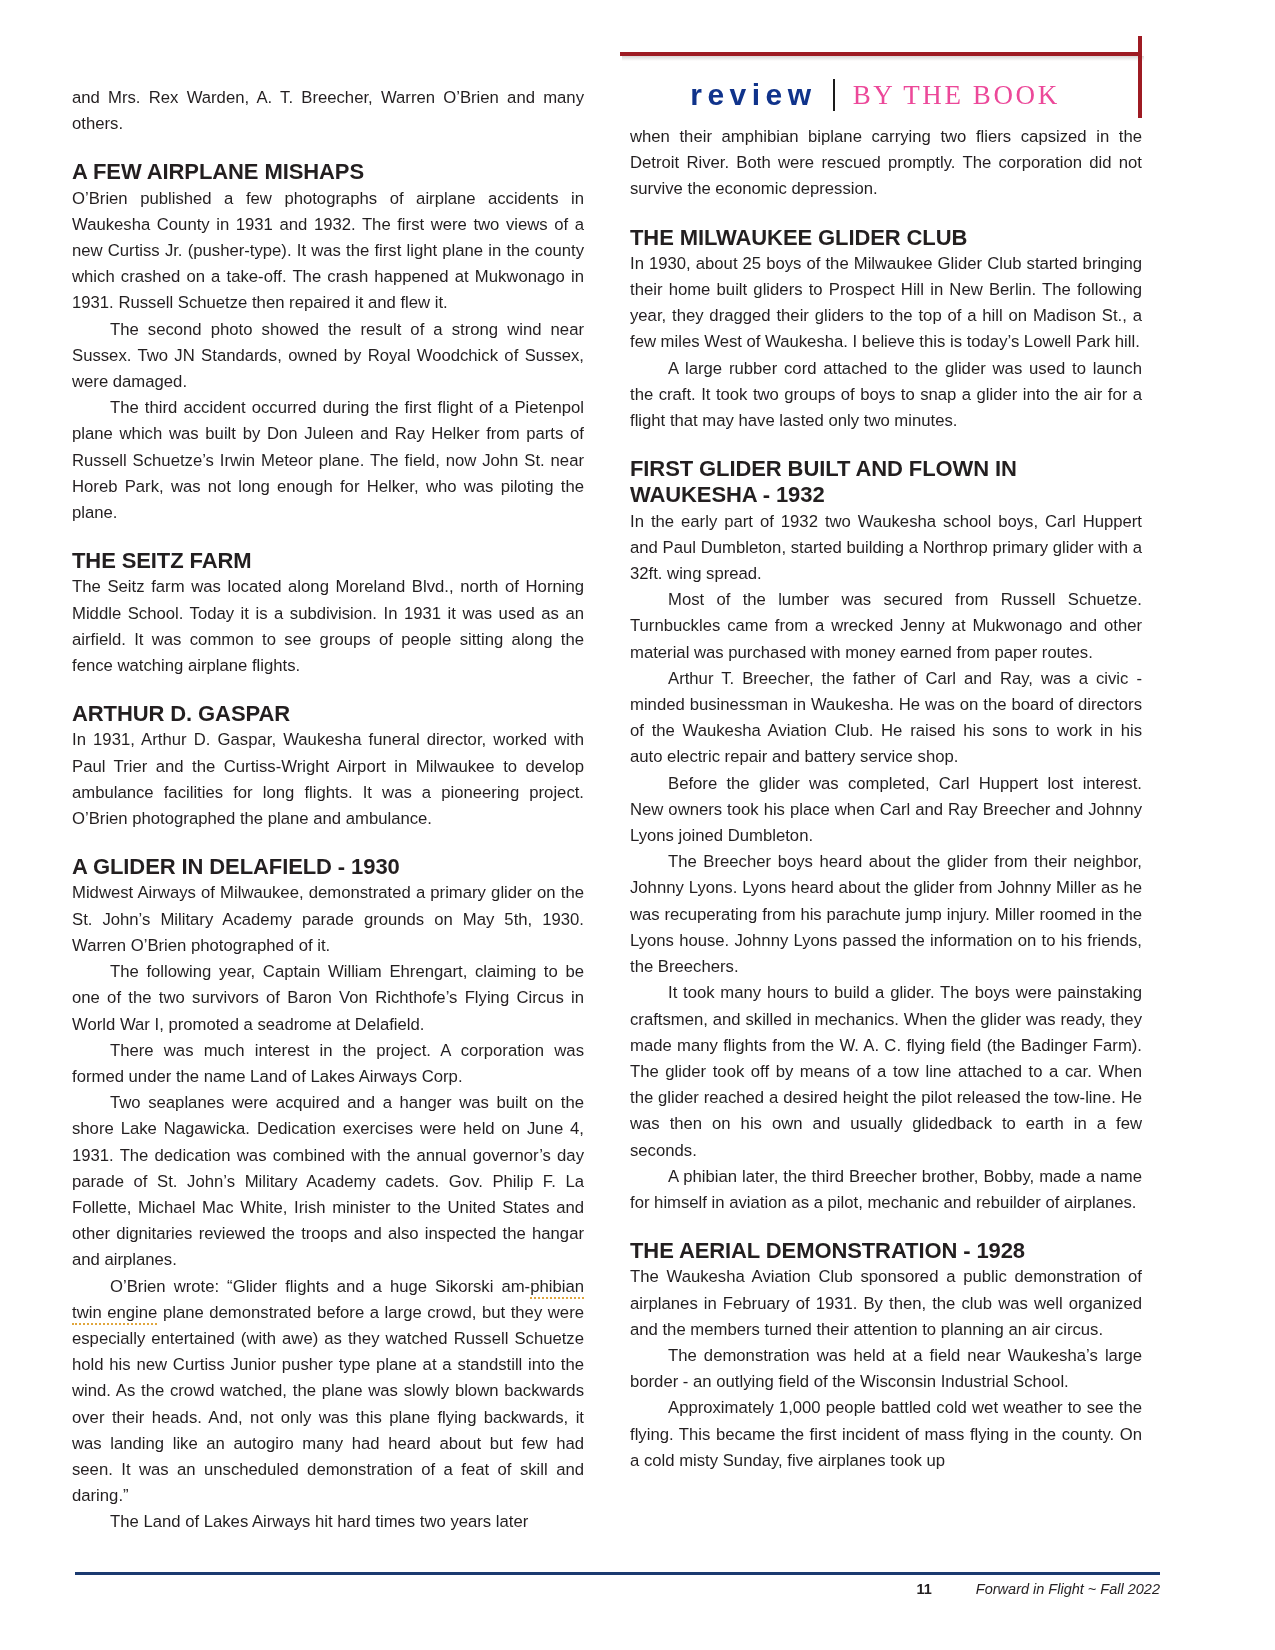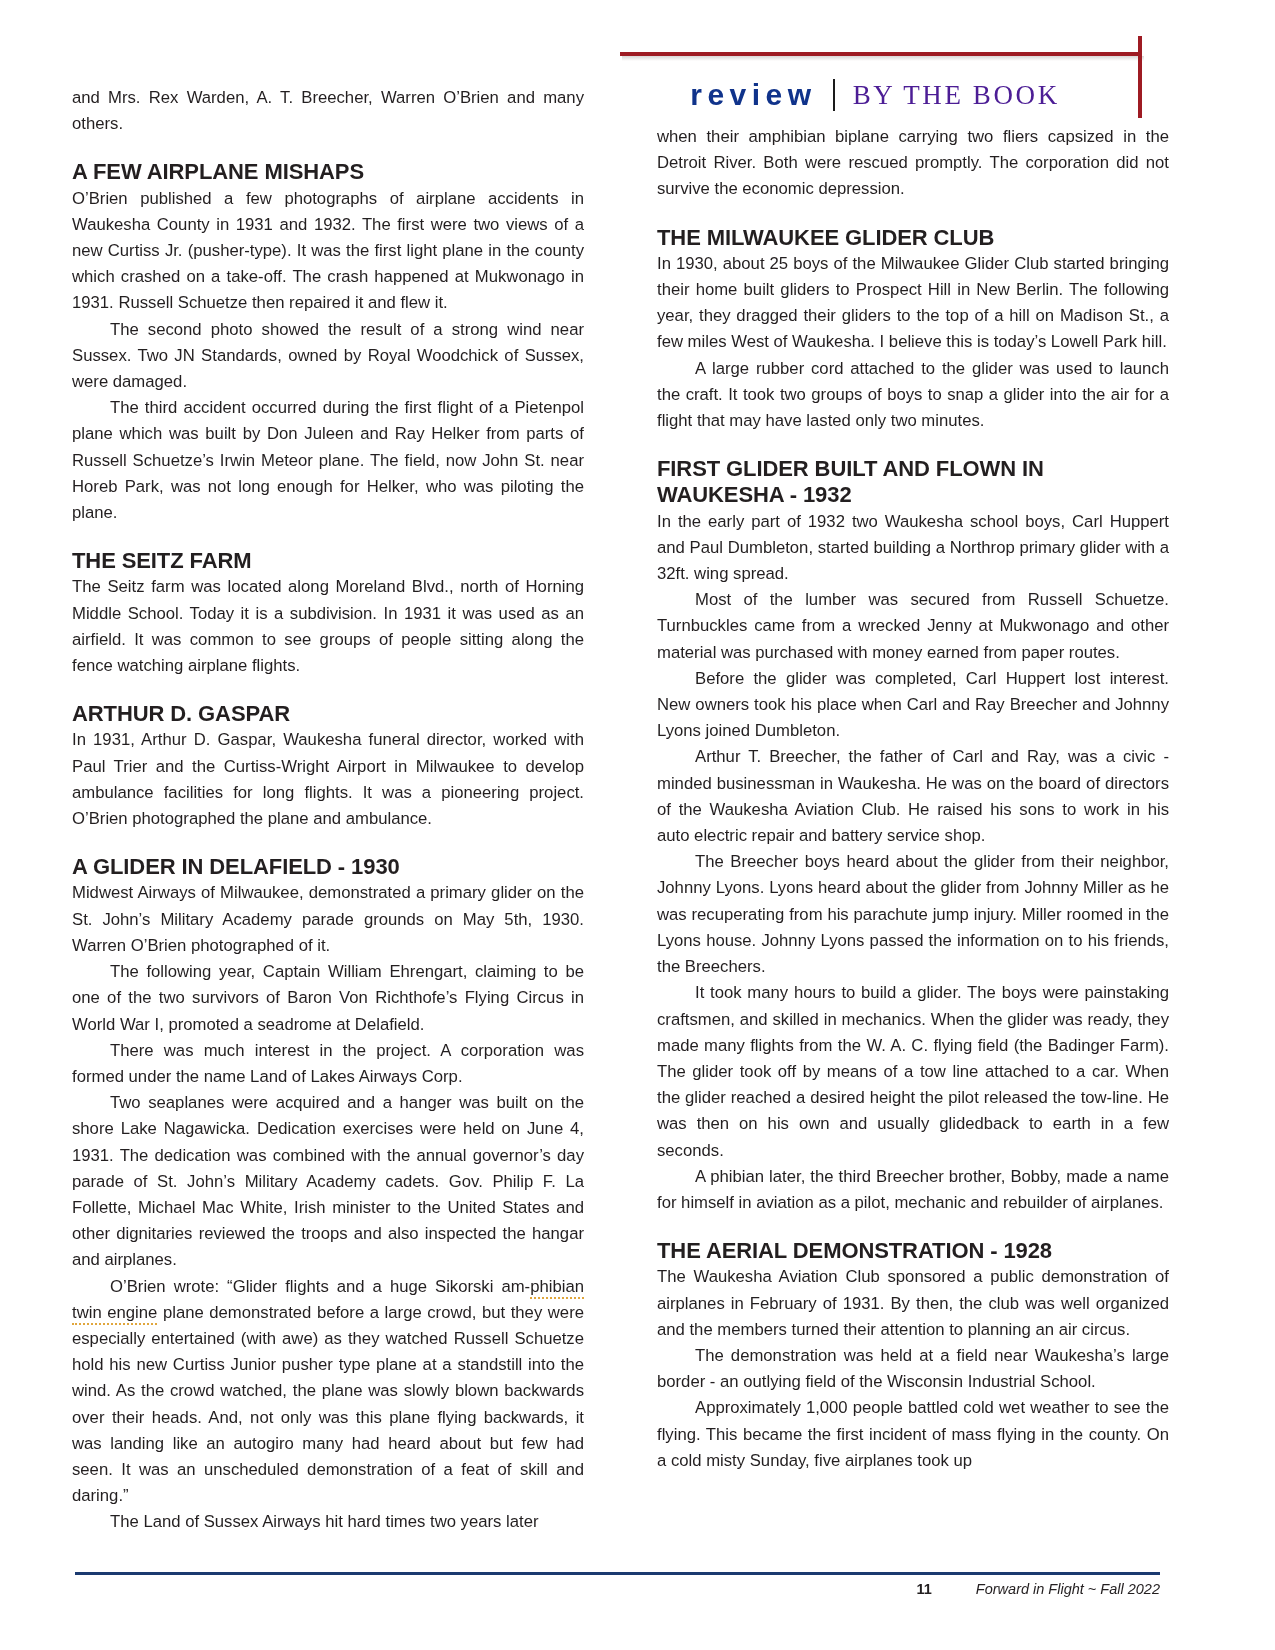--- a/index.html
+++ b/index.html
@@ -76,36 +76,36 @@
   .masthead-divider {
     width: 2px;
     height: 32px;
     background: #1a1a1a;
     margin-right: 18px;
   }
   .by-the-book {
     font-family: "Liberation Serif", serif;
     font-size: 27px;
     letter-spacing: 2.6px;
-    color: #4c1d95;
+    color: #ec4899;
     line-height: 1;
   }
 
   
   .col {
     position: absolute;
     top: 76px;
     width: 512px;
     font-size: 16.7px;
     line-height: 26.2px;
     text-align: justify;
     color: #231f20;
   }
   .col-left  { left: 72px; margin-top: 9px; }
-  .col-right { left: 630px; top: 124px; margin-left: 27px; }
+  .col-right { left: 630px; top: 124px; }
 
   .col p {
     margin: 0;
   }
   .col p.indent {
     text-indent: 38px;
   }
   .col h2 {
     margin: 0;
     font-size: 22px;
@@ -175,33 +175,33 @@
       <h2 class="gap-before">THE SEITZ FARM</h2>
       <p>The Seitz farm was located along Moreland Blvd., north of Horning Middle School. Today it is a subdivision. In 1931 it was used as an airfield. It was common to see groups of people sitting along the fence watching airplane flights.</p>
       <h2 class="gap-before">ARTHUR D. GASPAR</h2>
       <p>In 1931, Arthur D. Gaspar, Waukesha funeral director, worked with Paul Trier and the Curtiss-Wright Airport in Milwaukee to develop ambulance facilities for long flights. It  was a pioneering project. O’Brien photographed the plane and ambulance.</p>
       <h2 class="gap-before">A GLIDER IN DELAFIELD - 1930</h2>
       <p>Midwest Airways of Milwaukee, demonstrated a primary glider on the St. John’s Military Academy parade grounds on May 5th, 1930. Warren O’Brien photographed of it.</p>
       <p class="indent">The following year, Captain William Ehrengart, claiming to be one of the two survivors of Baron Von Richthofe’s Flying Circus in World War I, promoted a seadrome at Delafield.</p>
       <p class="indent">There was much interest in the project. A corporation was formed under the name Land of Lakes Airways Corp.</p>
       <p class="indent">Two seaplanes were acquired and a hanger was built on the shore Lake Nagawicka. Dedication exercises were held on June 4, 1931. The dedication was combined with the annual governor’s day parade of St. John’s Military Academy cadets. Gov. Philip F. La Follette, Michael Mac White, Irish minister to the United States and other dignitaries reviewed the troops and also inspected the hangar and airplanes.</p>
       <p class="indent">O’Brien wrote: “Glider flights and a huge Sikorski am-<span class="spellmark">phibian twin engine</span> plane demonstrated before a large crowd, but they were especially entertained (with awe) as they watched Russell Schuetze hold his new Curtiss Junior pusher type plane at a standstill into the wind. As the crowd watched, the plane was slowly blown backwards over their heads. And, not only was this plane flying backwards, it was landing like an autogiro many had heard about but few had seen. It was an unscheduled demonstration of a feat of skill and daring.”</p>
-      <p class="indent">The Land of Sussex Airways hit hard times two years later</p>
+      <p class="indent">The Land of Lakes Airways hit hard times two years later</p>
     </div>
 
   <div class="col col-right" id="right-column">
       <p>when their amphibian biplane carrying two fliers capsized in the Detroit River. Both were rescued promptly. The corporation did not survive the economic depression.</p>
       <h2 class="gap-before">THE MILWAUKEE GLIDER CLUB</h2>
       <p>In 1930, about 25 boys of the Milwaukee Glider Club started bringing their home built gliders to Prospect Hill in New Berlin. The following year, they dragged their gliders to the top of a hill on Madison St., a few miles West of Waukesha. I believe this is today’s Lowell Park hill.</p>
       <p class="indent">A large rubber cord attached to the glider was used to launch the craft. It took two groups of boys to snap a glider into the air for a flight that may have lasted only two minutes.</p>
       <h2 class="gap-before">FIRST GLIDER BUILT AND FLOWN IN WAUKESHA - 1932</h2>
       <p>In the early part of 1932 two Waukesha school boys, Carl Huppert and Paul Dumbleton, started building a Northrop primary glider with a 32ft. wing spread.</p>
       <p class="indent">Most of the lumber was secured from Russell Schuetze. Turnbuckles came from a wrecked Jenny at Mukwonago and other material was purchased with money earned from paper routes.</p>
+      <p class="indent">Arthur T. Breecher, the father of Carl and Ray, was a civic -minded businessman in Waukesha. He was on the board of directors of the Waukesha Aviation Club. He raised his  sons to work in his auto electric repair and battery service shop.</p>
       <p class="indent">Before the glider was completed, Carl Huppert lost interest. New owners took his place when Carl and Ray Breecher and Johnny Lyons joined Dumbleton.</p>
-      <p class="indent">Arthur T. Breecher, the father of Carl and Ray, was a civic -minded businessman in Waukesha. He was on the board of directors of the Waukesha Aviation Club. He raised his  sons to work in his auto electric repair and battery service shop.</p>
       <p class="indent">The Breecher boys heard about the glider from their neighbor, Johnny Lyons. Lyons heard about the glider from Johnny Miller as he was recuperating from his parachute jump injury. Miller roomed in the Lyons house. Johnny Lyons passed the information on to his friends, the Breechers.</p>
       <p class="indent">It took many hours to build a glider. The boys were painstaking craftsmen, and skilled in mechanics. When the glider was ready, they made many flights from the W. A. C. flying field (the Badinger Farm). The glider took off by means of a tow line attached to a car. When the glider reached a desired height the pilot released the tow-line. He was then on his own and usually glidedback to earth in a few seconds.</p>
       <p class="indent">A phibian later, the third Breecher brother, Bobby, made a name for himself in aviation as a pilot, mechanic and rebuilder of airplanes.</p>
       <h2 class="gap-before">THE AERIAL DEMONSTRATION - 1928</h2>
       <p>The Waukesha Aviation Club sponsored a public demonstration of airplanes in February of 1931.  By then, the club was well organized and the members turned their attention to planning an air circus.</p>
       <p class="indent">The demonstration was held at a field near Waukesha’s large border - an outlying field of the Wisconsin Industrial School.</p>
       <p class="indent">Approximately 1,000 people battled cold wet weather to see the flying. This became the first incident of mass flying in the county. On a cold misty Sunday, five airplanes took up</p>
     </div>
 
   <div class="footer-rule"></div>

